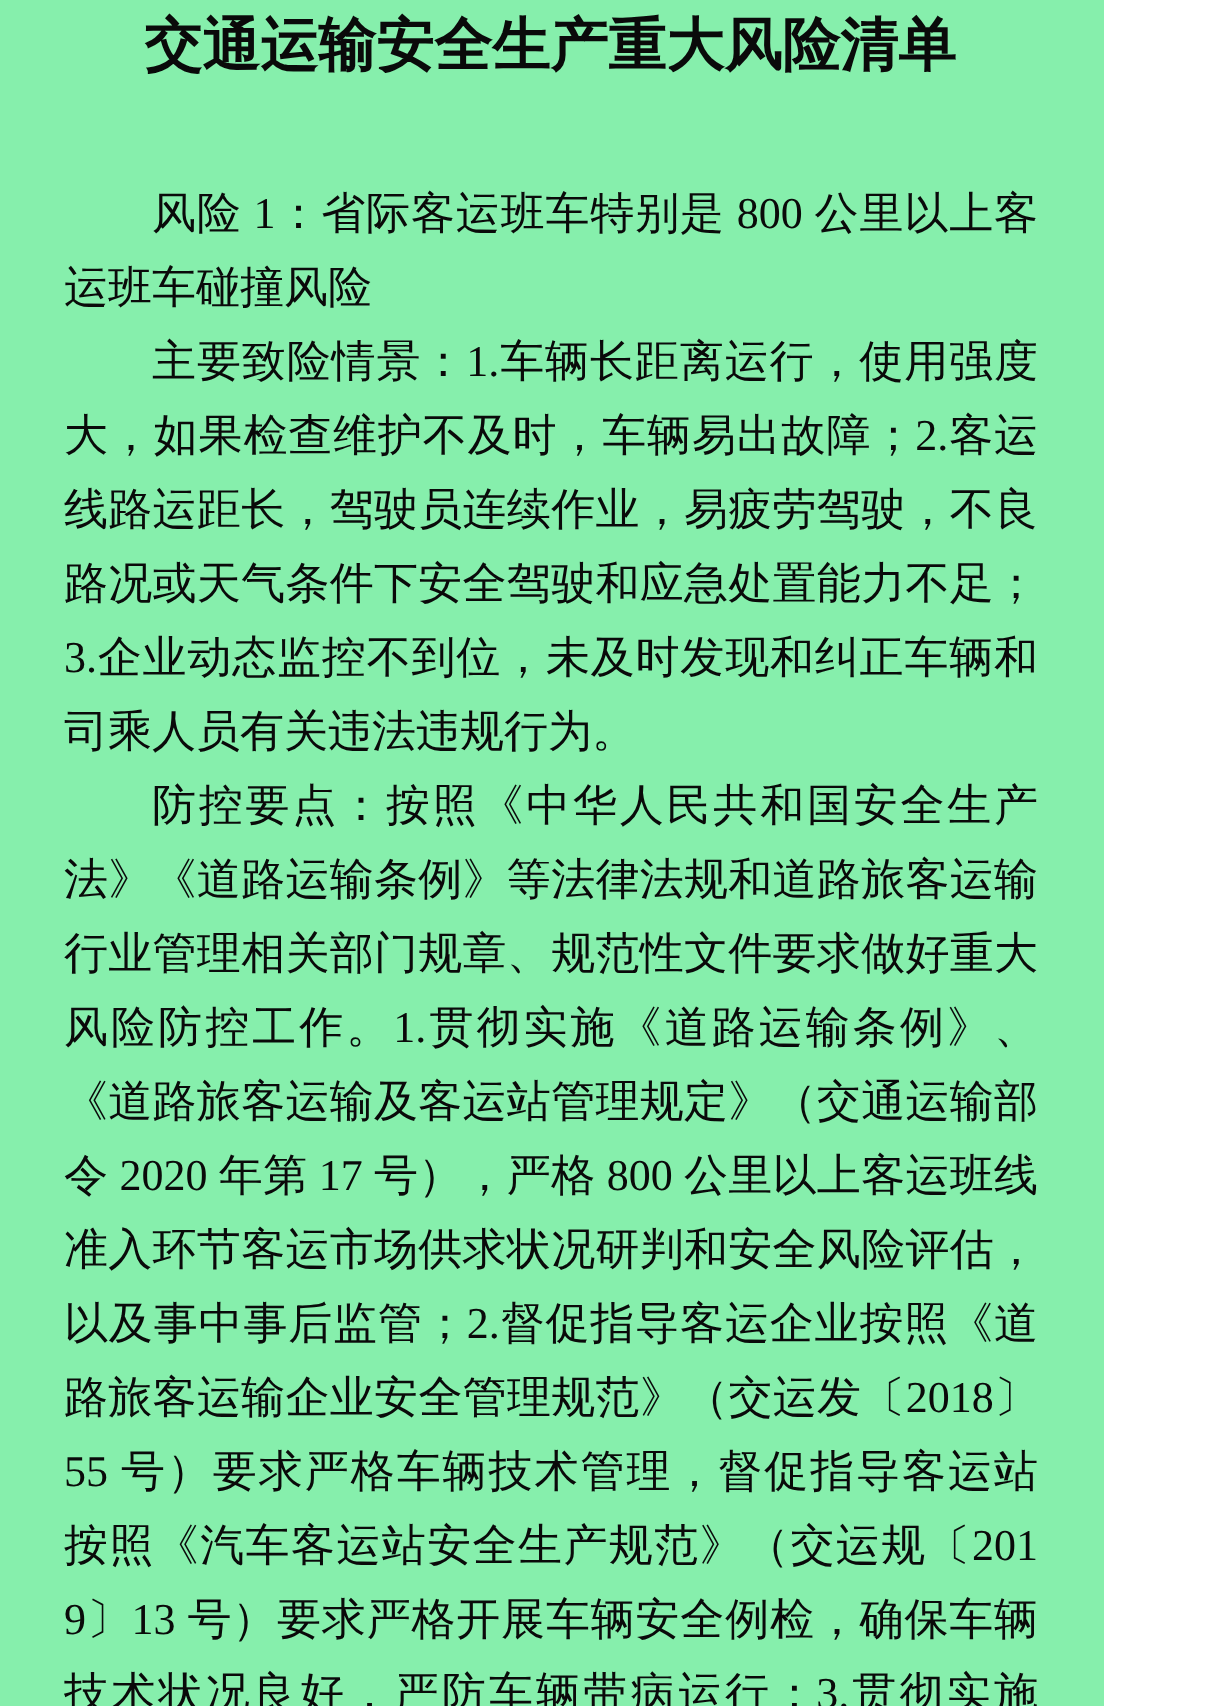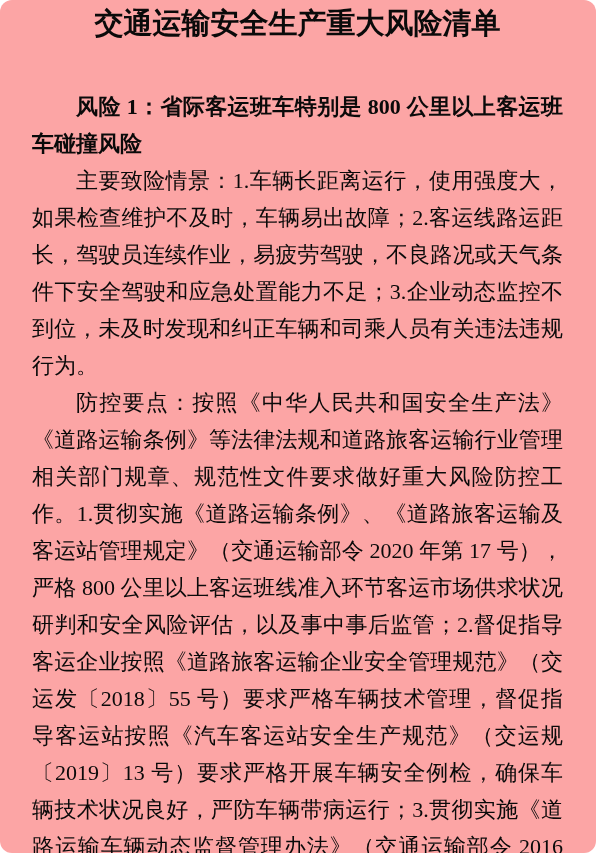--- a/index.html
+++ b/index.html
@@ -2,48 +2,47 @@
 <html lang="zh"><head>
 <meta charset="utf-8">
 <style>
   html, body {
     margin: 0;
     padding: 0;
     background: #ffffff;
   }
   .page {
     position: relative;
-    width: 596px;
+    width: 552px;
     height: 853px;
-    background: #fca5a5;
+    background: #86efac;
     overflow: hidden;
     box-sizing: border-box;
     padding: 3px 33px 0 32px;
     font-family: "Liberation Serif", "DejaVu Serif", serif;
     color: #0a0a0a;
-    border-radius: 12px;
   }
   .doc-title {
     font-size: 29px;
     font-weight: bold;
     text-align: center;
     line-height: 40px;
     margin: 0 0 45px 0;
     white-space: nowrap;
   }
   .para {
     font-size: 22px;
     line-height: 37px;
     margin: 0;
     text-align: justify;
     text-indent: 2em;
     word-break: break-all;
   }
   .para.heading {
-    font-weight: bold;
+    font-weight: normal;
     margin-top: 37px;
   }
   .para-label {
     font-weight: normal;
   }
 </style>
 </head>
 <body>
 
 <div class="page">

